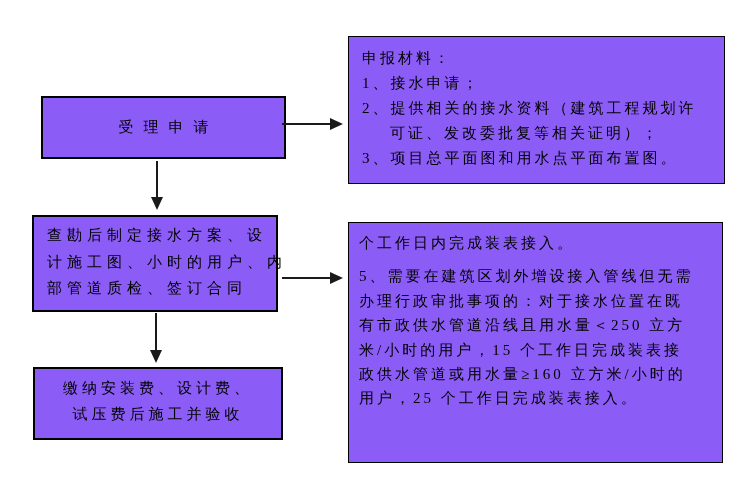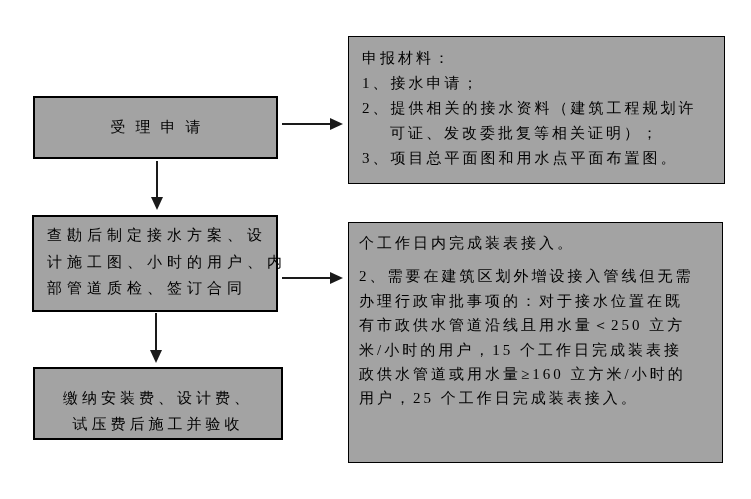--- a/index.html
+++ b/index.html
@@ -8,29 +8,29 @@
     width: 751px;
     height: 499px;
     background: #ffffff;
     font-family: "Liberation Serif", "DejaVu Serif", serif;
     color: #000000;
     overflow: hidden;
   }
   .box {
     position: absolute;
     box-sizing: border-box;
-    background: #a3a3a3;
+    background: #8b5cf6;
     border: 2px solid #000000;
     font-size: 15px;
   }
   .box .line { white-space: nowrap; }
 
   
   .box-a {
-    left: 33px; top: 96px; width: 245px; height: 63px;
+    left: 41px; top: 96px; width: 245px; height: 63px;
     display: flex; align-items: center; justify-content: center;
     letter-spacing: 10px; text-indent: 10px;
   }
   
   .box-b {
     left: 348px; top: 36px; width: 377px; height: 148px;
     border-width: 1.5px;
     padding: 9px 4px 0 13px;
     line-height: 25px; letter-spacing: 3px;
   }
@@ -45,21 +45,21 @@
   .box-d {
     left: 348px; top: 222px; width: 375px; height: 241px;
     border-width: 1.5px;
     padding: 8px 4px 0 10px;
     line-height: 24.4px; letter-spacing: 3px;
   }
   .box-d .para2 { margin-top: 9px; }
   
   .box-e {
     left: 33px; top: 367px; width: 250px; height: 73px;
-    padding-top: 16px; text-align: center;
+    padding-top: 6px; text-align: center;
     line-height: 26px; letter-spacing: 4px;
   }
 
   
   .hline { position: absolute; height: 2px; background: #1a1a1a; }
   .vline { position: absolute; width: 2px; background: #1a1a1a; }
   .head-right {
     position: absolute; width: 0; height: 0;
     border-top: 6px solid transparent;
     border-bottom: 6px solid transparent;
@@ -105,21 +105,21 @@
     <div class="line">查勘后制定接水方案、设</div>
     <div class="line">计施工图、小时的用户、内</div>
     <div class="line">部管道质检、签订合同</div>
   </div>
 
   <div class="box box-d">
     <div>
       <div class="line">个工作日内完成装表接入。</div>
     </div>
     <div class="para2">
-      <div class="line">2、需要在建筑区划外增设接入管线但无需</div>
+      <div class="line">5、需要在建筑区划外增设接入管线但无需</div>
       <div class="line">办理行政审批事项的：对于接水位置在既</div>
       <div class="line">有市政供水管道沿线且用水量＜250 立方</div>
       <div class="line">米/小时的用户，15 个工作日完成装表接</div>
       <div class="line">政供水管道或用水量≥160 立方米/小时的</div>
       <div class="line">用户，25 个工作日完成装表接入。</div>
     </div>
   </div>
 
   <div class="box box-e">
     <div class="line">缴纳安装费、设计费、</div>

